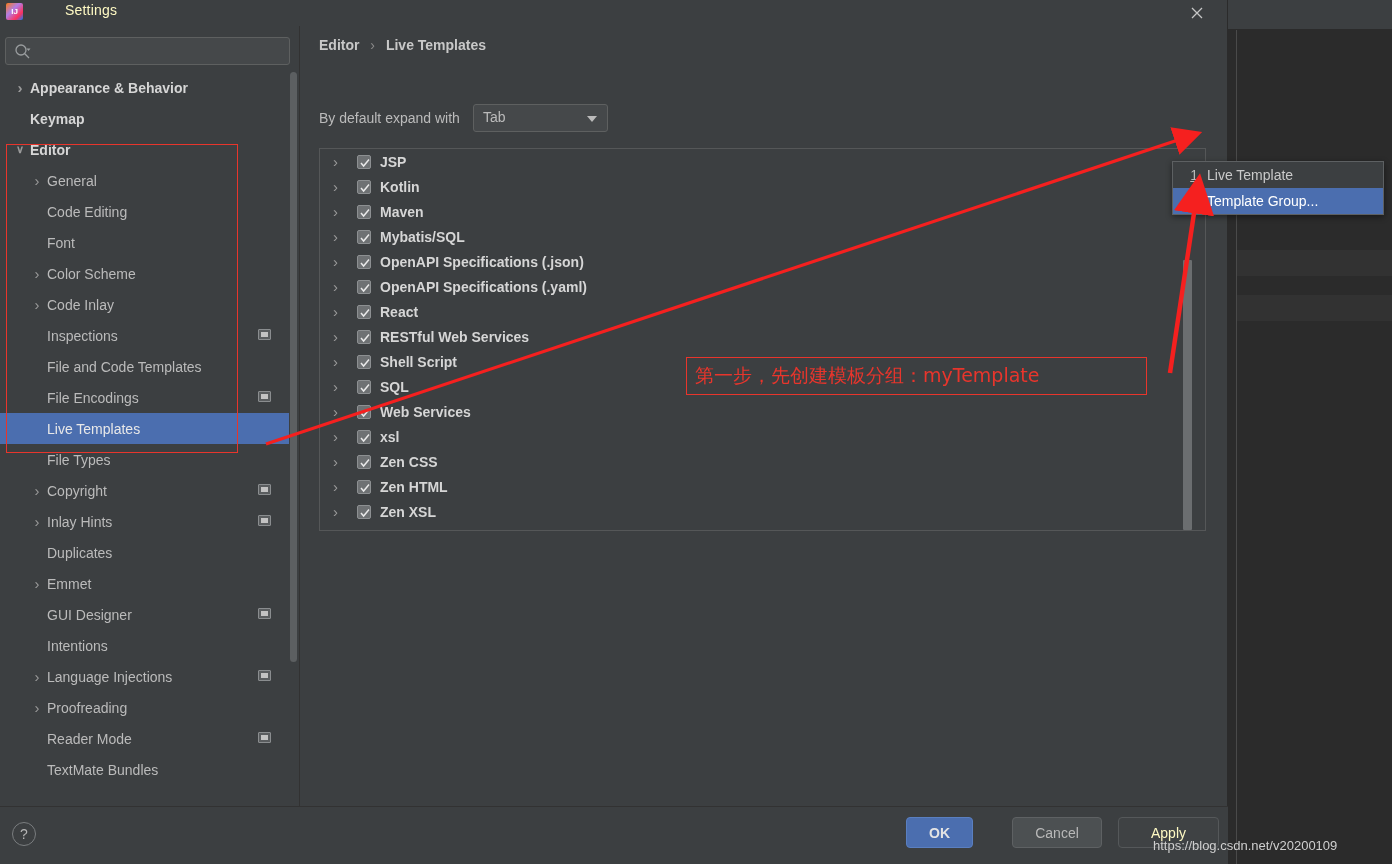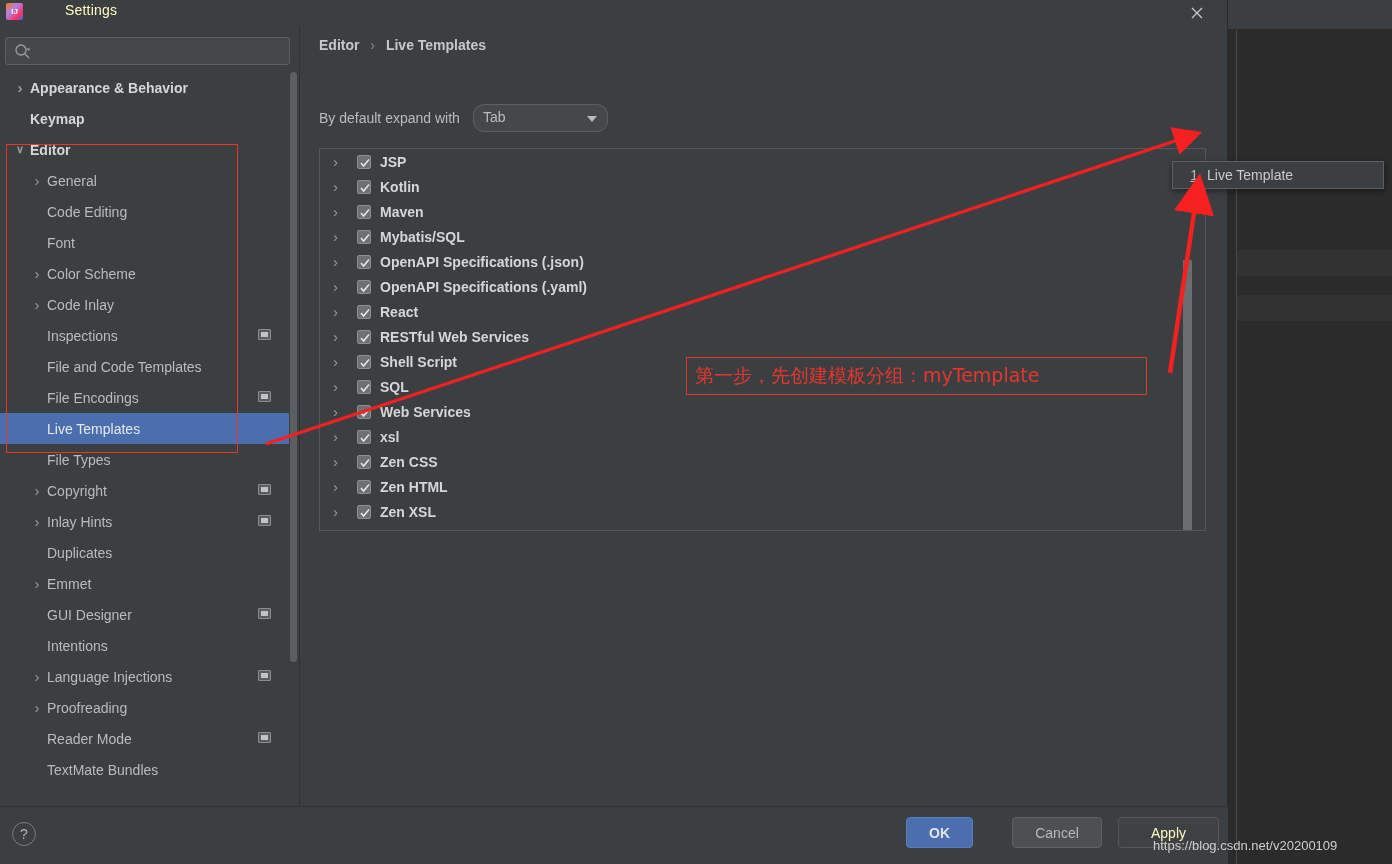--- a/index.html
+++ b/index.html
@@ -121,21 +121,21 @@
     position: absolute; left: 18px; top: 11px;
     font-size: 14px; font-weight: bold; color: #c8c8c8;
   }
   .breadcrumb .sep { color: #8a8a8a; margin: 0 7px; font-weight: normal; }
   .breadcrumb .crumb { cursor: pointer; }
 
   .expand-row { position: absolute; left: 18px; top: 78px; height: 28px; display: flex; align-items: center; }
   .expand-row .lbl { font-size: 14px; color: #bbbbbb; margin-right: 13px; }
   .combo {
     width: 135px; height: 28px;
-    background: #45484a; border: 1px solid #5e6060; border-radius: 11px;
+    background: #45484a; border: 1px solid #5e6060; border-radius: 3px;
     position: relative; cursor: pointer;
   }
   .combo .val {
     position: absolute; left: 9px; top: 4px;
     font-size: 14px; color: #bbbbbb;
   }
   .combo .caret {
     position: absolute; right: 10px; top: 11px;
     width: 0; height: 0;
     border-left: 5px solid transparent; border-right: 5px solid transparent;
@@ -545,20 +545,24 @@
     <div class="btn" id="cancel-button">Cancel</div>
     <div class="btn" id="apply-button">Apply</div>
   </div>
 </div>
 
 <div id="add-menu">
     <div class="menu-item">
       <span class="mn">1</span>
       <span>Live Template</span>
     </div>
+    <div class="menu-item highlighted">
+      <span class="mn">2</span>
+      <span>Template Group...</span>
+    </div>
   </div>
 
 <svg id="annotations" width="1392" height="864">
   <defs>
     <marker id="ah" markerWidth="9" markerHeight="9" refX="3" refY="4.5" orient="auto">
       <path d="M0,0 L9,4.5 L0,9 z" fill="#f5201f"></path>
     </marker>
   </defs>
 
   <line x1="266" y1="444" x2="1184" y2="138" stroke="#f5201f" stroke-width="3.2" marker-end="url(#ah)"></line>

